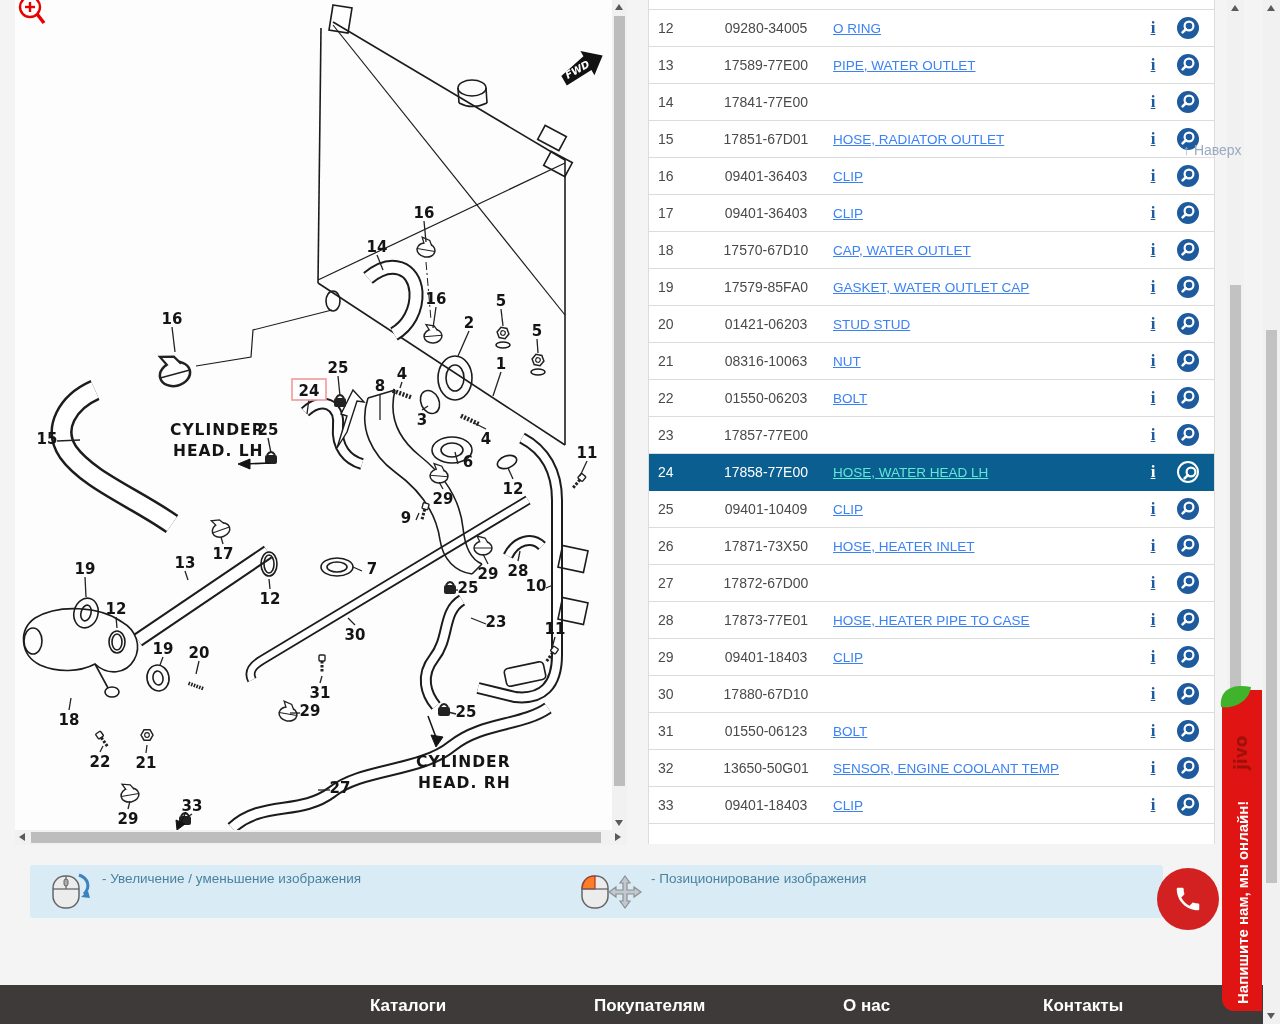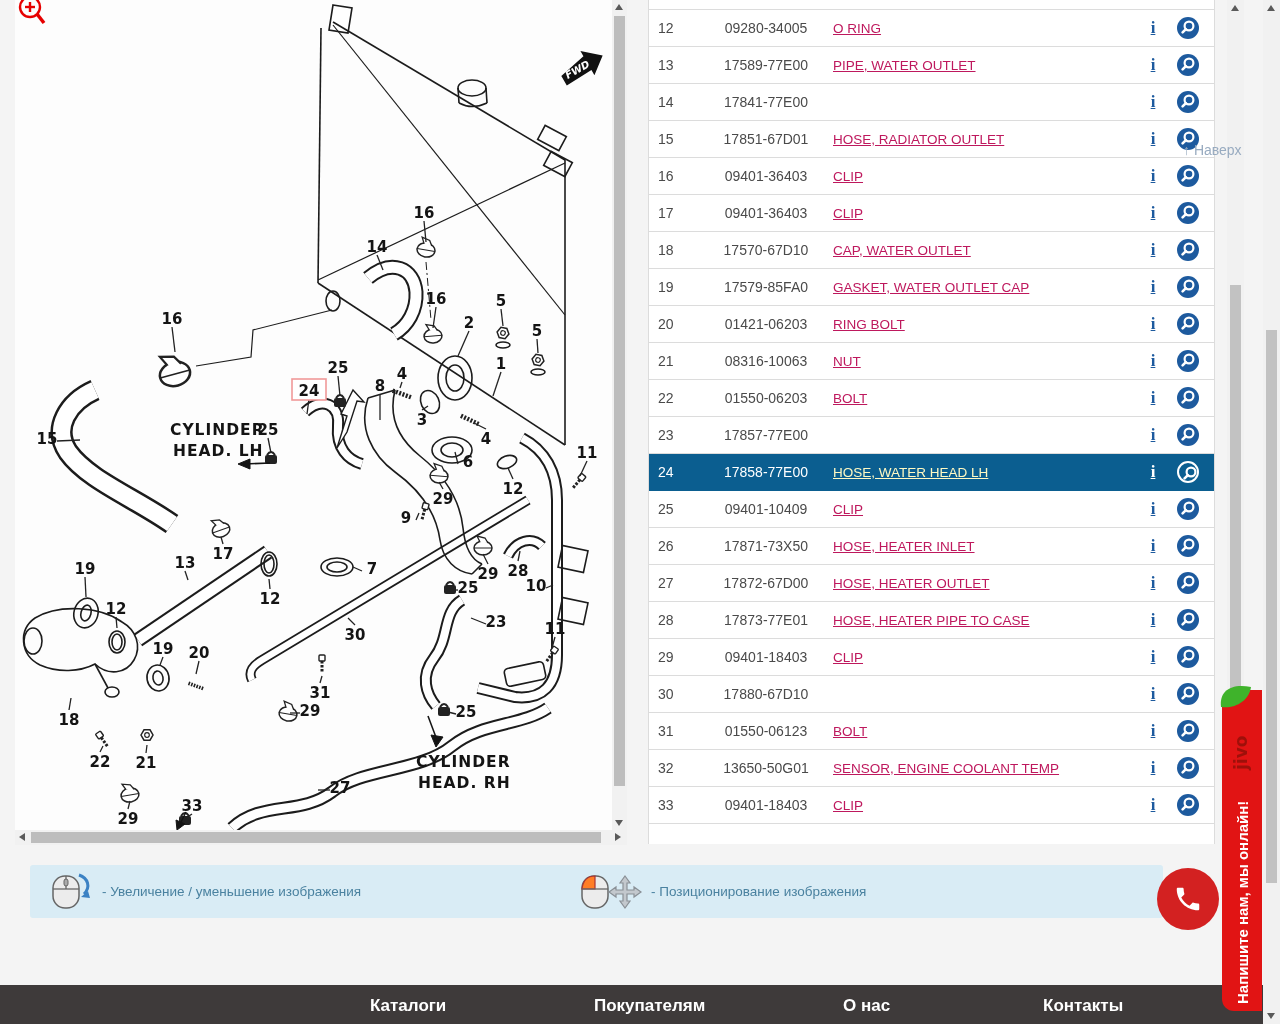--- a/index.html
+++ b/index.html
@@ -35,37 +35,37 @@
 
   
   .parts{position:absolute;left:648px;top:0;width:567px;height:844px;background:#fff;
          border-left:1px solid #dcdcdc;border-right:1px solid #dcdcdc;box-sizing:border-box;}
   .parts .stub{height:9px;border-bottom:1px solid #dcdcdc;}
   .row{height:37px;box-sizing:border-box;border-bottom:1px solid #dcdcdc;display:flex;align-items:center;
        position:relative;font-size:14px;color:#4a4a4a;}
   .row .num{width:41px;padding-left:9px;flex:none;}
   .row .code{width:134px;flex:none;text-align:center;}
   .row .name{flex:1;}
-  .row .name a{color:#be185d;text-decoration:underline;font-size:13.5px;}
+  .row .name a{color:#3b82f6;text-decoration:underline;font-size:13.5px;}
   .row .info{position:absolute;left:495px;width:18px;text-align:center;
              font-family:"Liberation Serif",serif;font-weight:bold;font-size:17px;color:#1d5a9e;
              text-decoration:underline;cursor:pointer;}
   .row .mag{position:absolute;left:528px;top:7px;width:22px;height:22px;border-radius:50%;
             background:#1d5a9e;box-sizing:border-box;cursor:pointer;}
   .row.selected{background:#0b5e90;color:#fff;border-bottom-color:#0b5e90;}
-  .row.selected .name a{color:#fef9c3;}
+  .row.selected .name a{color:#5eead4;}
   .row.selected .info{color:#fff;}
   .row.selected .mag{background:transparent;border:2px solid #fff;}
 
   .back-top{position:absolute;left:1183px;top:142px;color:#98abc0;font-size:14px;cursor:pointer;z-index:5;}
 
   
   .legend{position:absolute;left:30px;top:865px;width:1133px;height:53px;background:#d9ecf5;border-radius:3px;
           display:flex;align-items:center;color:#4a82a0;font-size:13.5px;}
-  .legend .item{display:flex;align-items:center;}
+  .legend .item{display:flex;align-items:flex-start;}
   .legend .item svg{flex:none;}
   .legend .lab1{margin-left:8px;}
   .legend .i1{margin-left:18px;}
   .legend .i2{margin-left:218px;}
 
   
   .footer{position:absolute;left:0;top:985px;width:1263px;height:39px;background:#3e3a3a;}
   .footer a{position:absolute;top:11px;color:#fff;font-weight:bold;font-size:17px;text-decoration:none;}
   .footer a:nth-of-type(1){left:370px;text-align:center;}
   .footer a:nth-of-type(2){left:594px;}
@@ -441,21 +441,21 @@
     <span class="mag">
       <svg width="22" height="22" viewBox="0 0 22 22">
         <circle cx="12" cy="9" r="4.4" fill="none" stroke="#fff" stroke-width="2.2"></circle>
         <line x1="8.9" y1="12.1" x2="5.6" y2="15.4" stroke="#fff" stroke-width="2.6" stroke-linecap="round"></line>
       </svg>
     </span>
   </div>
       <div class="row">
     <span class="num">20</span>
     <span class="code">01421-06203</span>
-    <span class="name"><a href="#">RING BOLT</a></span>
+    <span class="name"><a href="#">STUD STUD</a></span>
     <span class="info">i</span>
     <span class="mag">
       <svg width="22" height="22" viewBox="0 0 22 22">
         <circle cx="12" cy="9" r="4.4" fill="none" stroke="#fff" stroke-width="2.2"></circle>
         <line x1="8.9" y1="12.1" x2="5.6" y2="15.4" stroke="#fff" stroke-width="2.6" stroke-linecap="round"></line>
       </svg>
     </span>
   </div>
       <div class="row">
     <span class="num">21</span>
@@ -524,21 +524,20 @@
     <span class="mag">
       <svg width="22" height="22" viewBox="0 0 22 22">
         <circle cx="12" cy="9" r="4.4" fill="none" stroke="#fff" stroke-width="2.2"></circle>
         <line x1="8.9" y1="12.1" x2="5.6" y2="15.4" stroke="#fff" stroke-width="2.6" stroke-linecap="round"></line>
       </svg>
     </span>
   </div>
       <div class="row">
     <span class="num">27</span>
     <span class="code">17872-67D00</span>
-    <span class="name"><a href="#">HOSE, HEATER OUTLET</a></span>
     <span class="info">i</span>
     <span class="mag">
       <svg width="22" height="22" viewBox="0 0 22 22">
         <circle cx="12" cy="9" r="4.4" fill="none" stroke="#fff" stroke-width="2.2"></circle>
         <line x1="8.9" y1="12.1" x2="5.6" y2="15.4" stroke="#fff" stroke-width="2.6" stroke-linecap="round"></line>
       </svg>
     </span>
   </div>
       <div class="row">
     <span class="num">28</span>

